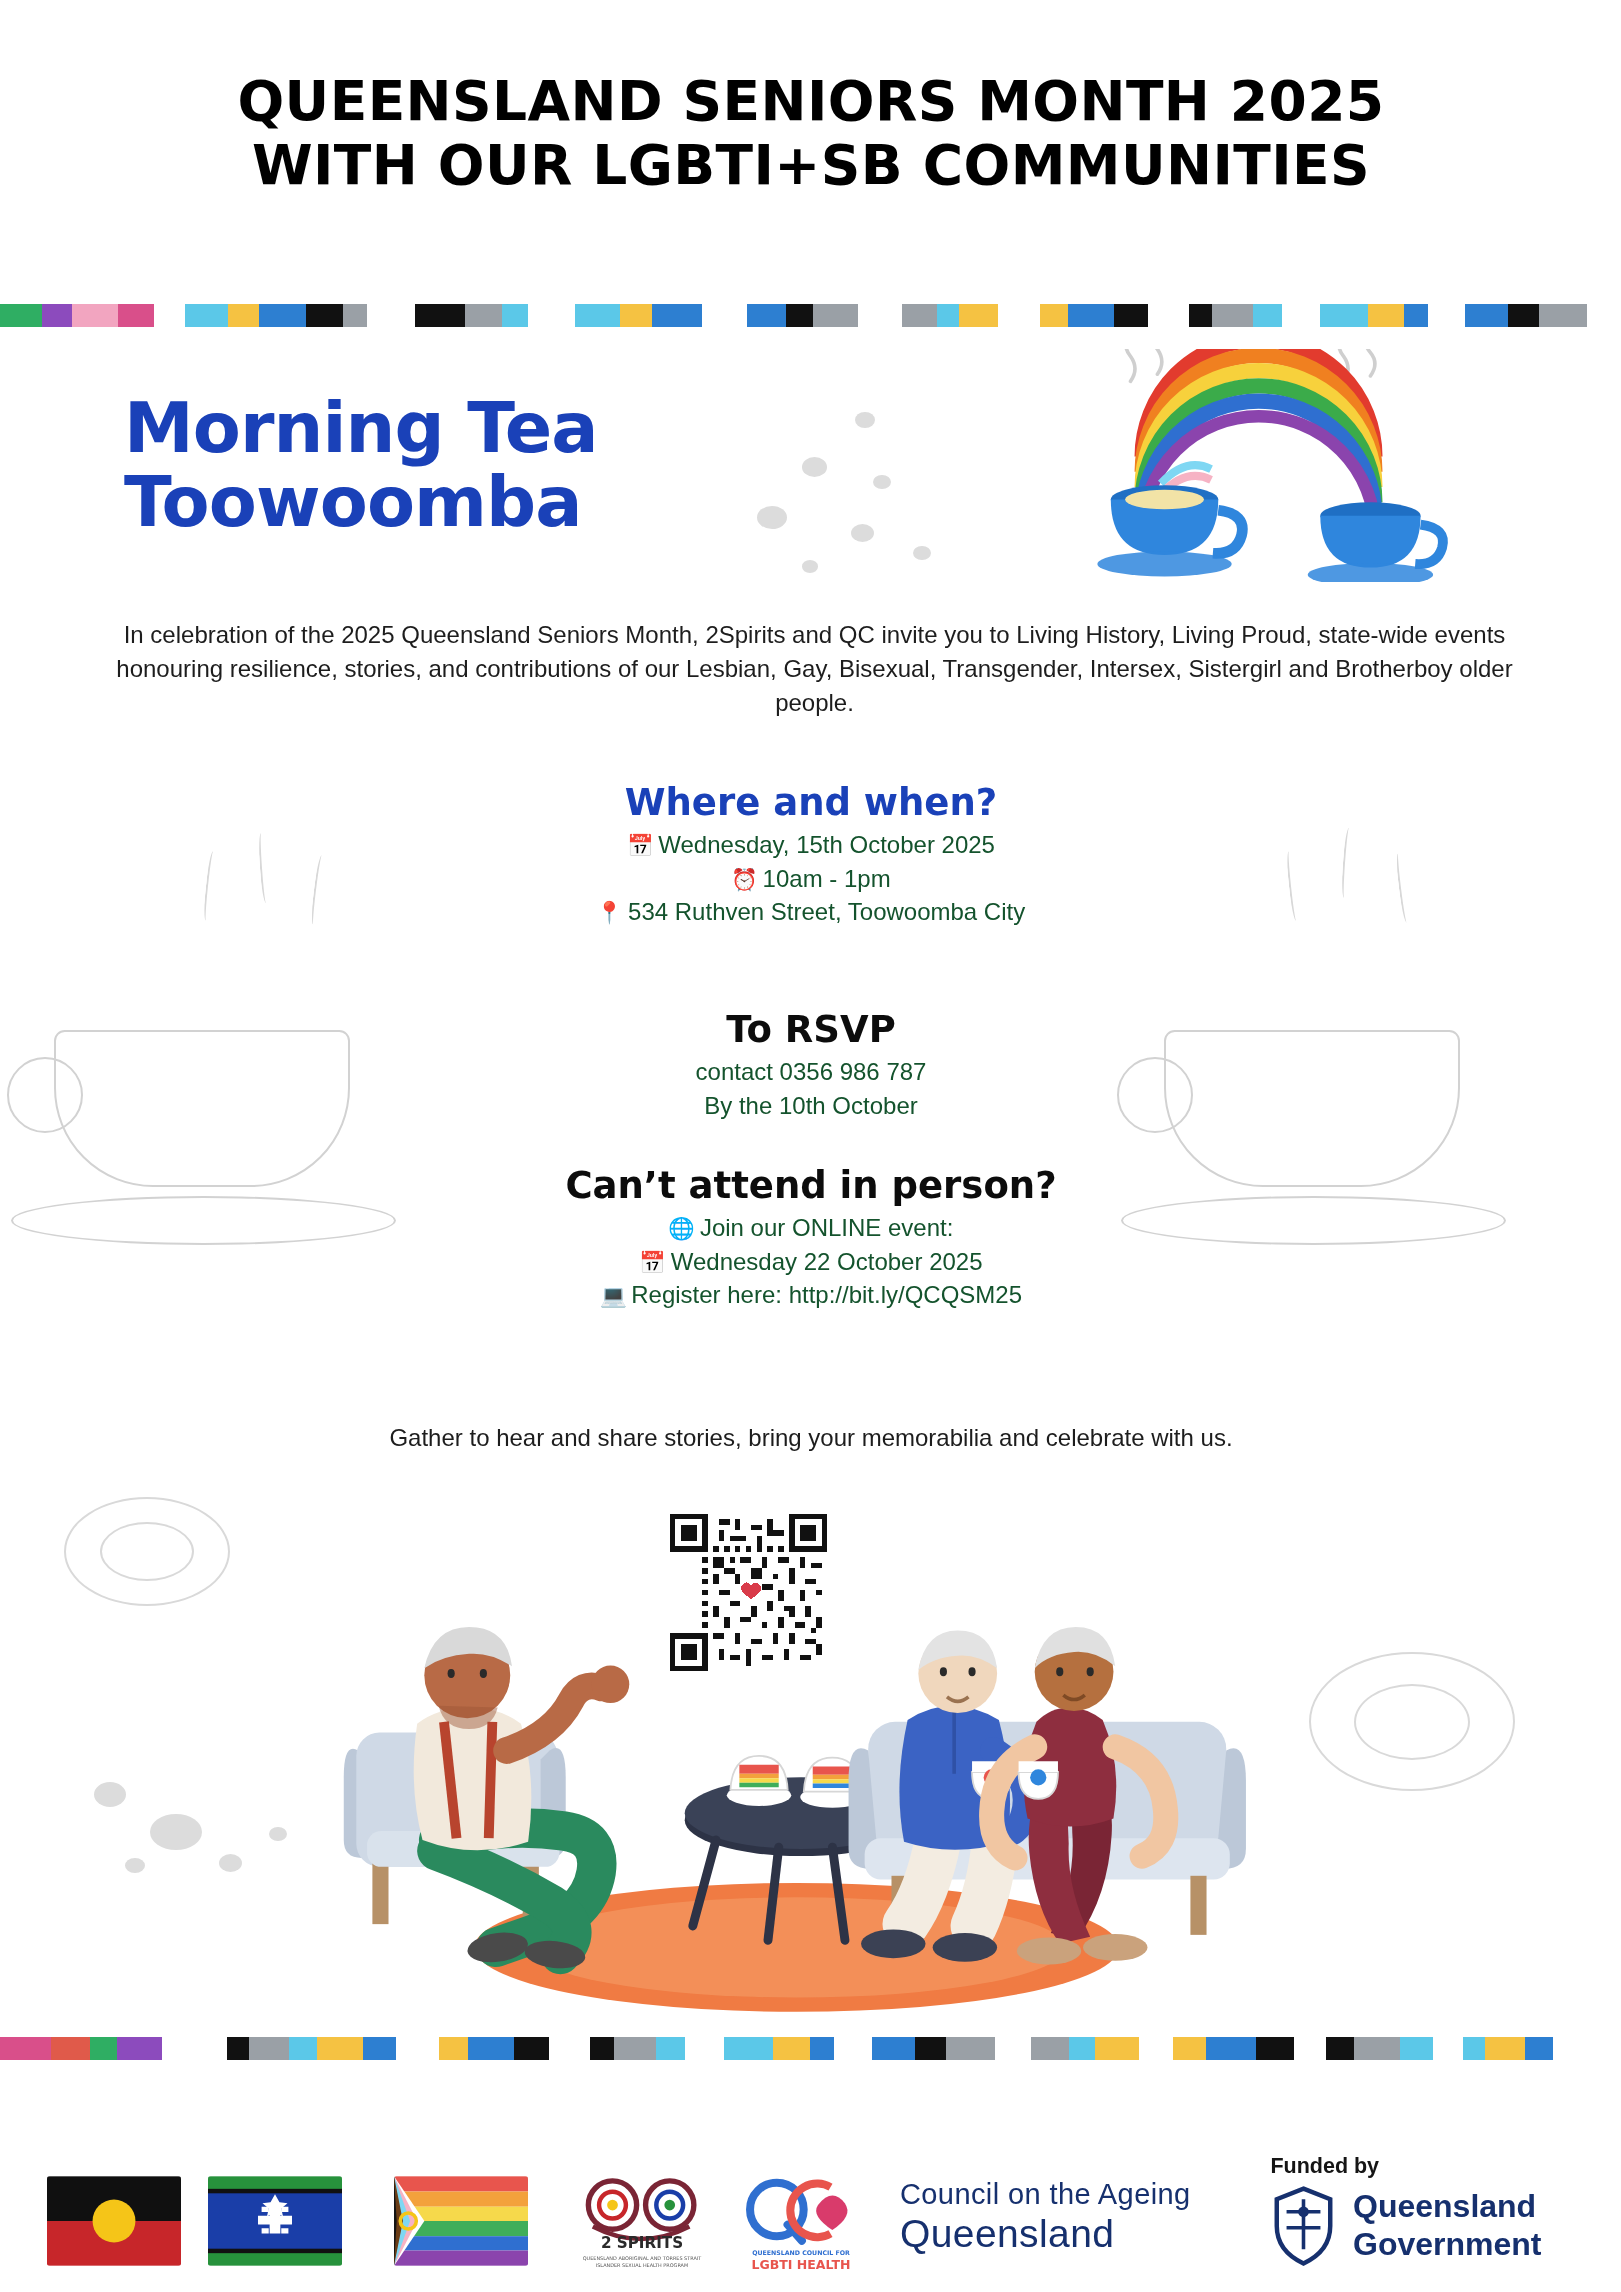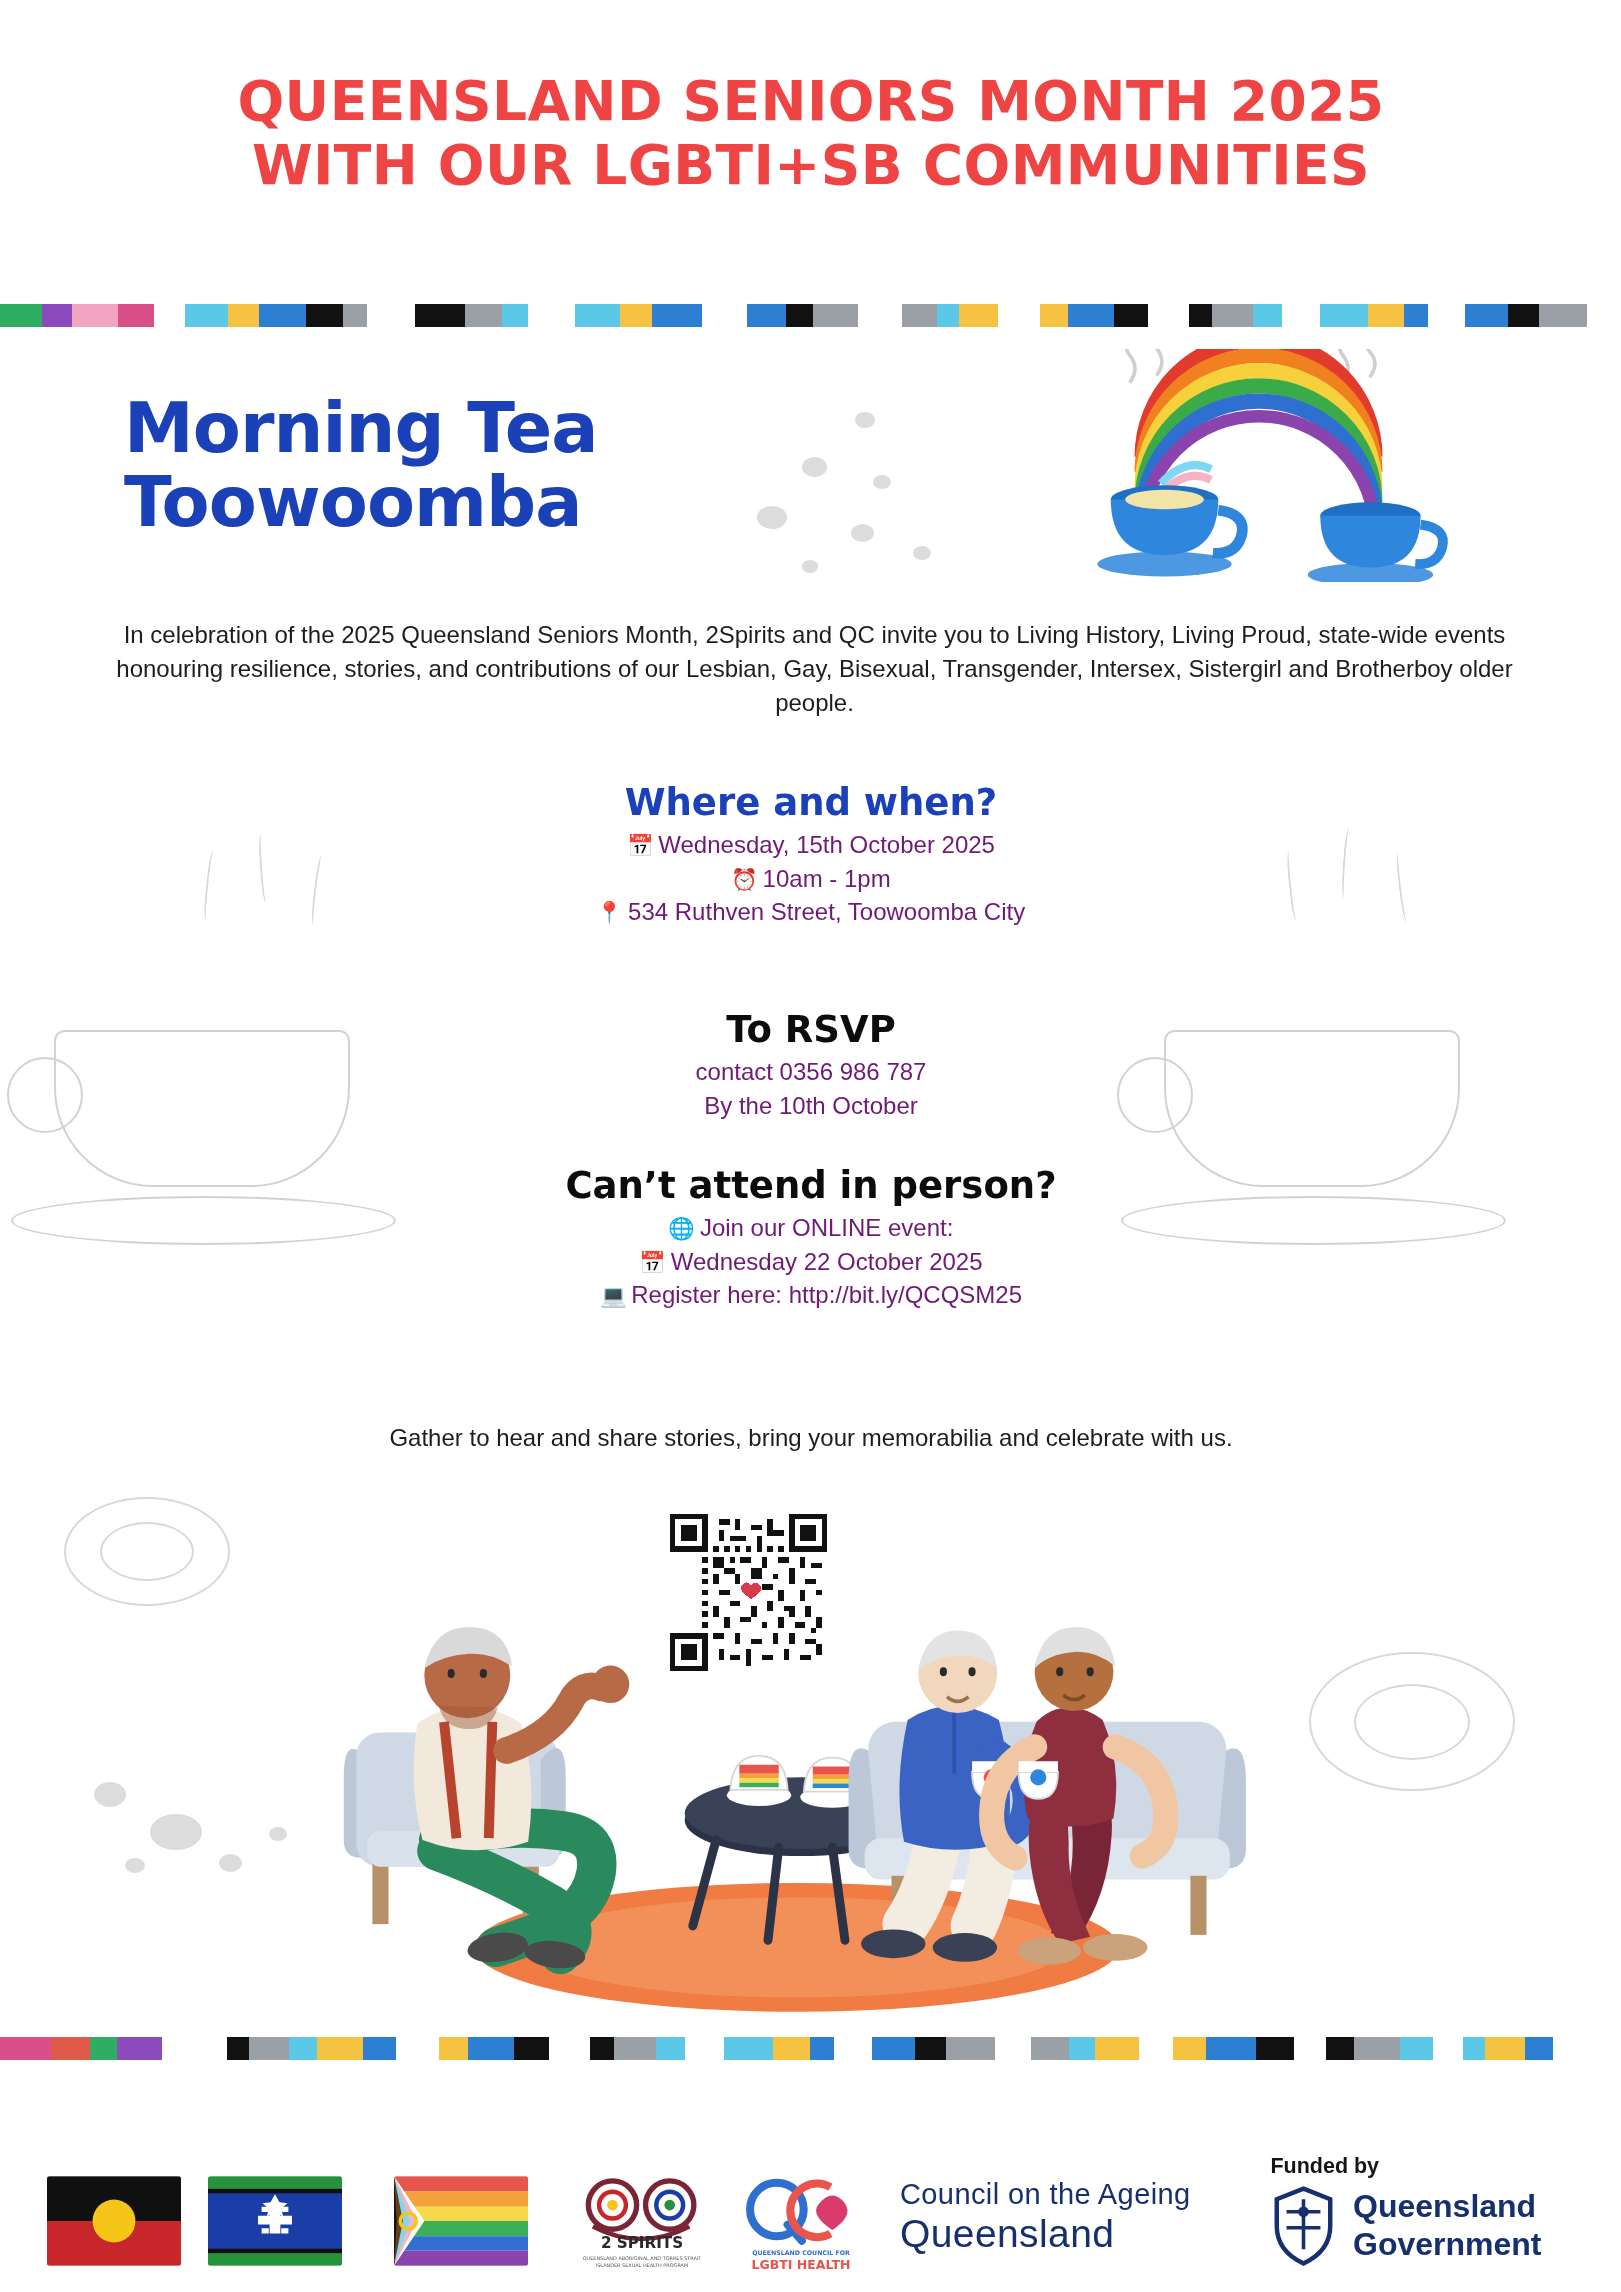--- a/index.html
+++ b/index.html
@@ -19,21 +19,21 @@
   .header {
     position: absolute;
     top: 70px; left: 0; width: 100%;
     text-align: center;
   }
   .header .line {
     font-weight: 900;
     font-size: 55px;
     letter-spacing: 0.4px;
     line-height: 1.16;
-    color: #ef4444;
+    color: #000000;
     font-family: "DejaVu Sans", sans-serif;
   }
 
   
   .stripe-bar {
     position: absolute;
     left: 0; width: 100%;
     height: 23px;
     display: flex;
     overflow: hidden;
@@ -76,21 +76,21 @@
     margin: 0 0 5.4px 0;
     font-family: "DejaVu Sans", sans-serif;
     font-weight: 900;
     font-size: 37px;
     color: #0c0c0c;
   }
   .section h2.blue { color: #1a41b8; }
   .section .row {
     font-size: 24px;
     line-height: 1.35;
-    color: #701a75;
+    color: #14532d;
     margin: 0.9px 0;
   }
   .section .row .ico {
     font-size: 21.5px;
     margin-right: 4.5px;
   }
   #sec-where { top: 781px; }
   #sec-rsvp  { top: 1008px; }
   #sec-online{ top: 1164px; }
 

